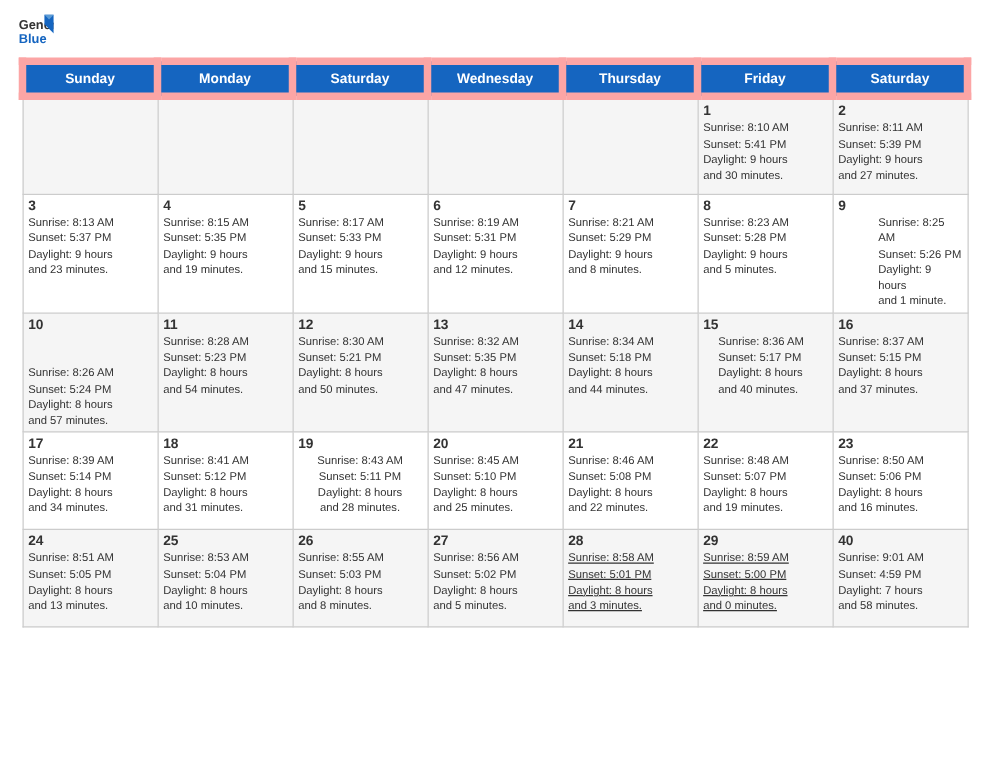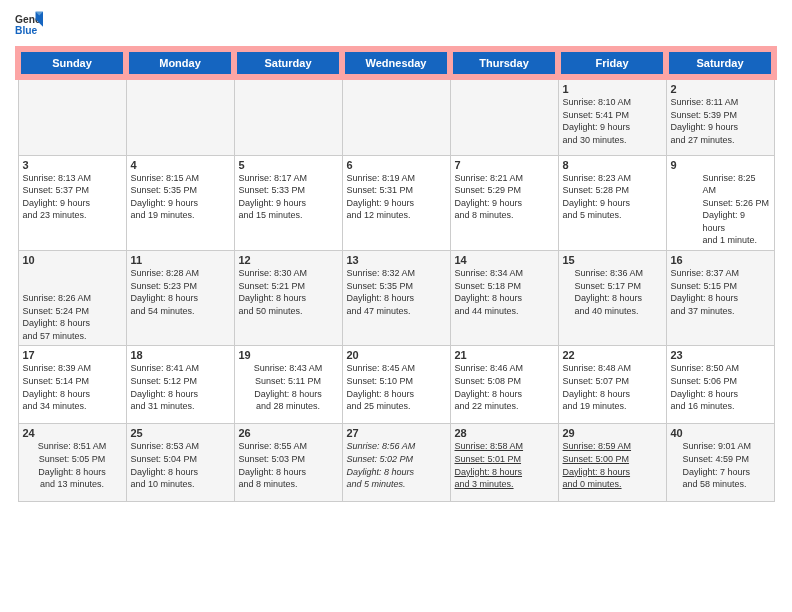--- a/index.html
+++ b/index.html
@@ -289,63 +289,63 @@
             <span class="day-num">23</span>
             <div class="day-info" style="white-space: pre-line;">Sunrise: 8:50 AM
 Sunset: 5:06 PM
 Daylight: 8 hours
 and 16 minutes.</div>
           </td>
         </tr>
         <tr>
           <td>
             <span class="day-num">24</span>
-            <div class="day-info" style="white-space: pre-line; text-align: center;">Sunrise: 8:51 AM
+            <div class="day-info" style="white-space: pre-line;">Sunrise: 8:51 AM
 Sunset: 5:05 PM
 Daylight: 8 hours
 and 13 minutes.</div>
           </td>
           <td>
             <span class="day-num">25</span>
             <div class="day-info" style="white-space: pre-line;">Sunrise: 8:53 AM
 Sunset: 5:04 PM
 Daylight: 8 hours
 and 10 minutes.</div>
           </td>
           <td>
             <span class="day-num">26</span>
             <div class="day-info" style="white-space: pre-line;">Sunrise: 8:55 AM
 Sunset: 5:03 PM
 Daylight: 8 hours
 and 8 minutes.</div>
           </td>
           <td>
             <span class="day-num">27</span>
-            <div class="day-info" style="white-space: pre-line; font-style: italic;">Sunrise: 8:56 AM
+            <div class="day-info" style="white-space: pre-line;">Sunrise: 8:56 AM
 Sunset: 5:02 PM
 Daylight: 8 hours
 and 5 minutes.</div>
           </td>
           <td>
             <span class="day-num">28</span>
             <div class="day-info" style="white-space: pre-line; text-decoration: underline;">Sunrise: 8:58 AM
 Sunset: 5:01 PM
 Daylight: 8 hours
 and 3 minutes.</div>
           </td>
           <td>
             <span class="day-num">29</span>
             <div class="day-info" style="white-space: pre-line; text-decoration: underline;">Sunrise: 8:59 AM
 Sunset: 5:00 PM
 Daylight: 8 hours
 and 0 minutes.</div>
           </td>
           <td>
             <span class="day-num">40</span>
-            <div class="day-info" style="white-space: pre-line; margin-left: 12px;">Sunrise: 9:01 AM
+            <div class="day-info" style="white-space: pre-line;">Sunrise: 9:01 AM
 Sunset: 4:59 PM
 Daylight: 7 hours
 and 58 minutes.</div>
           </td>
         </tr>
       </tbody>
   </table>
 </div>
 
 </body></html>

